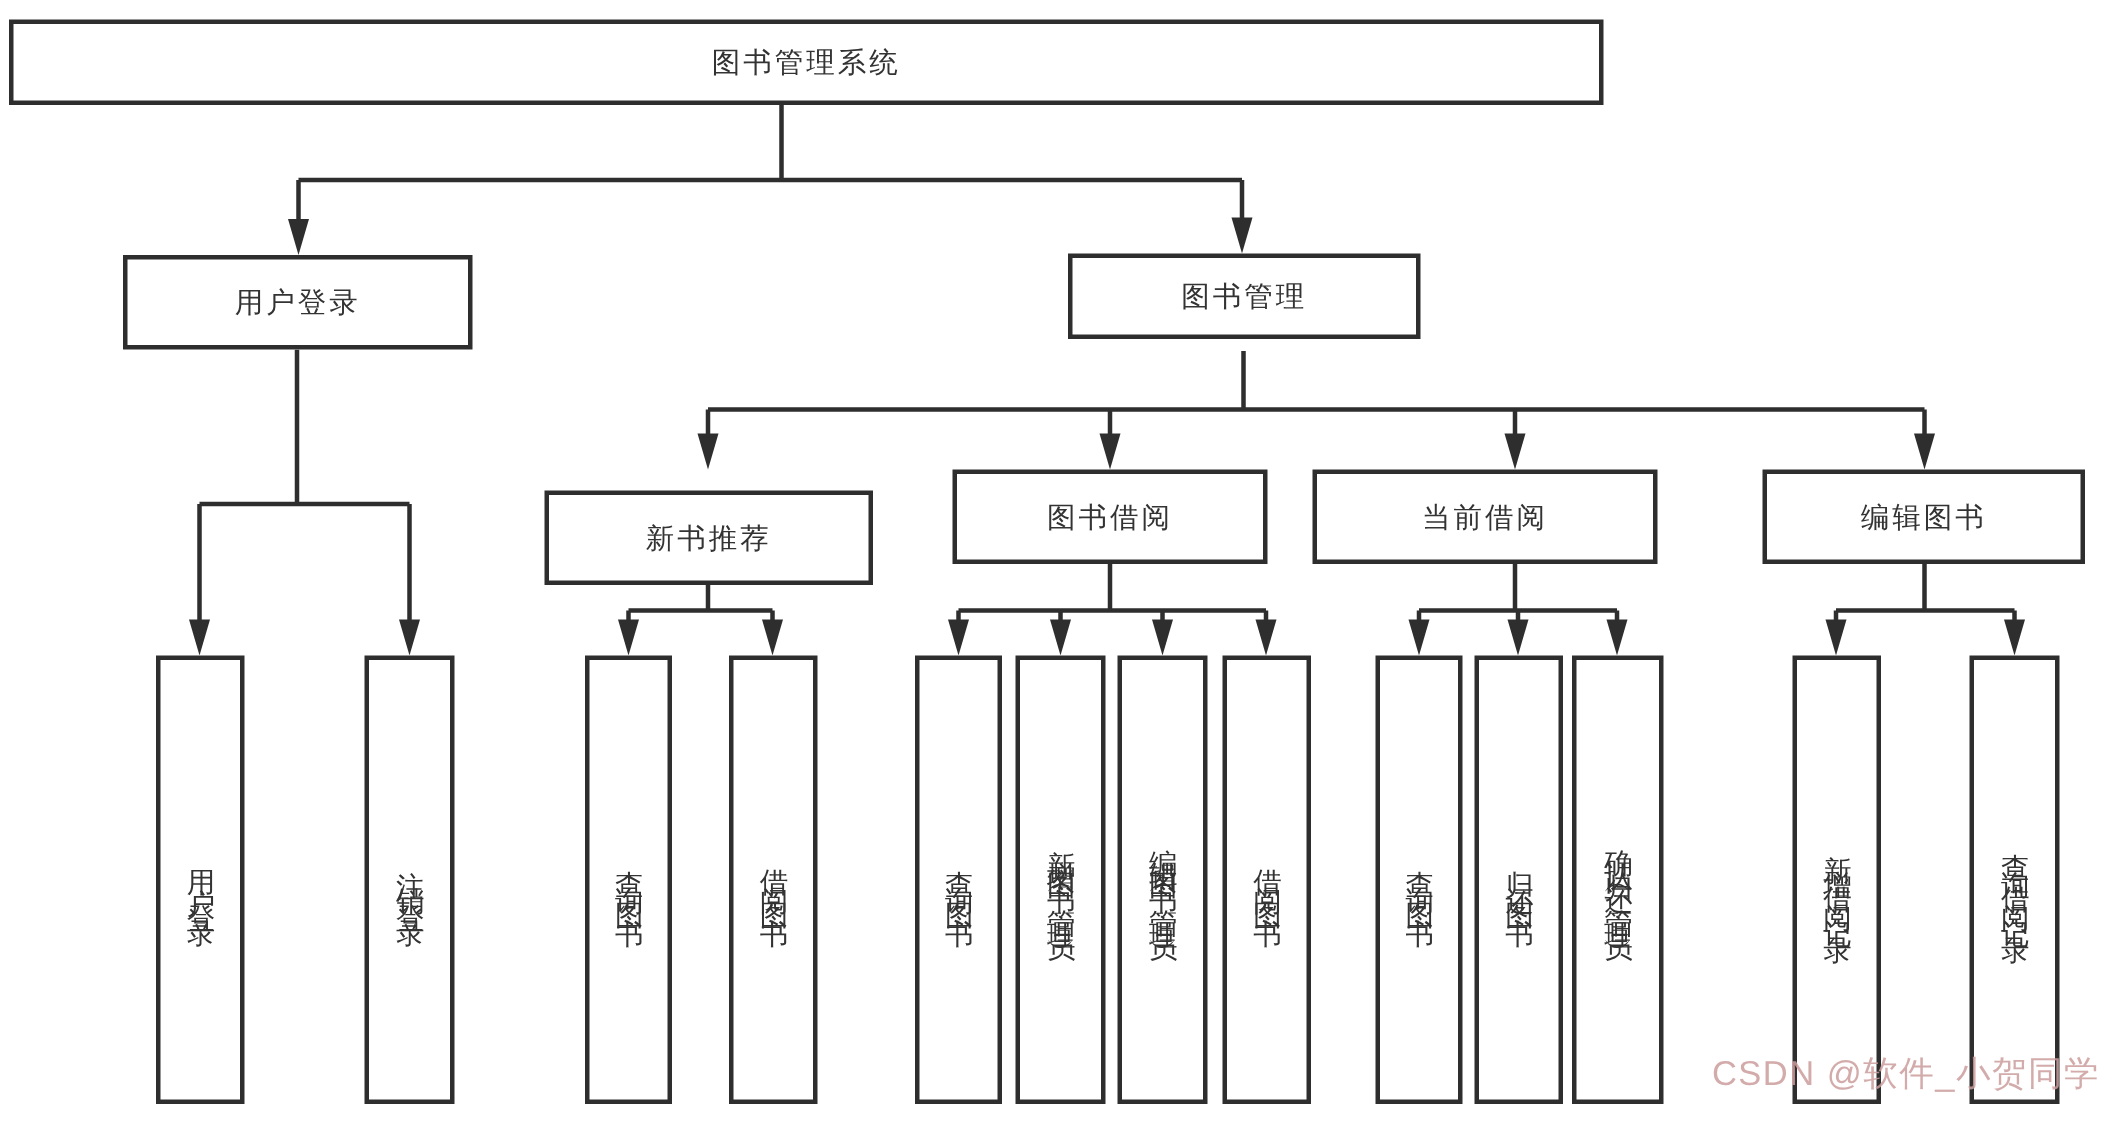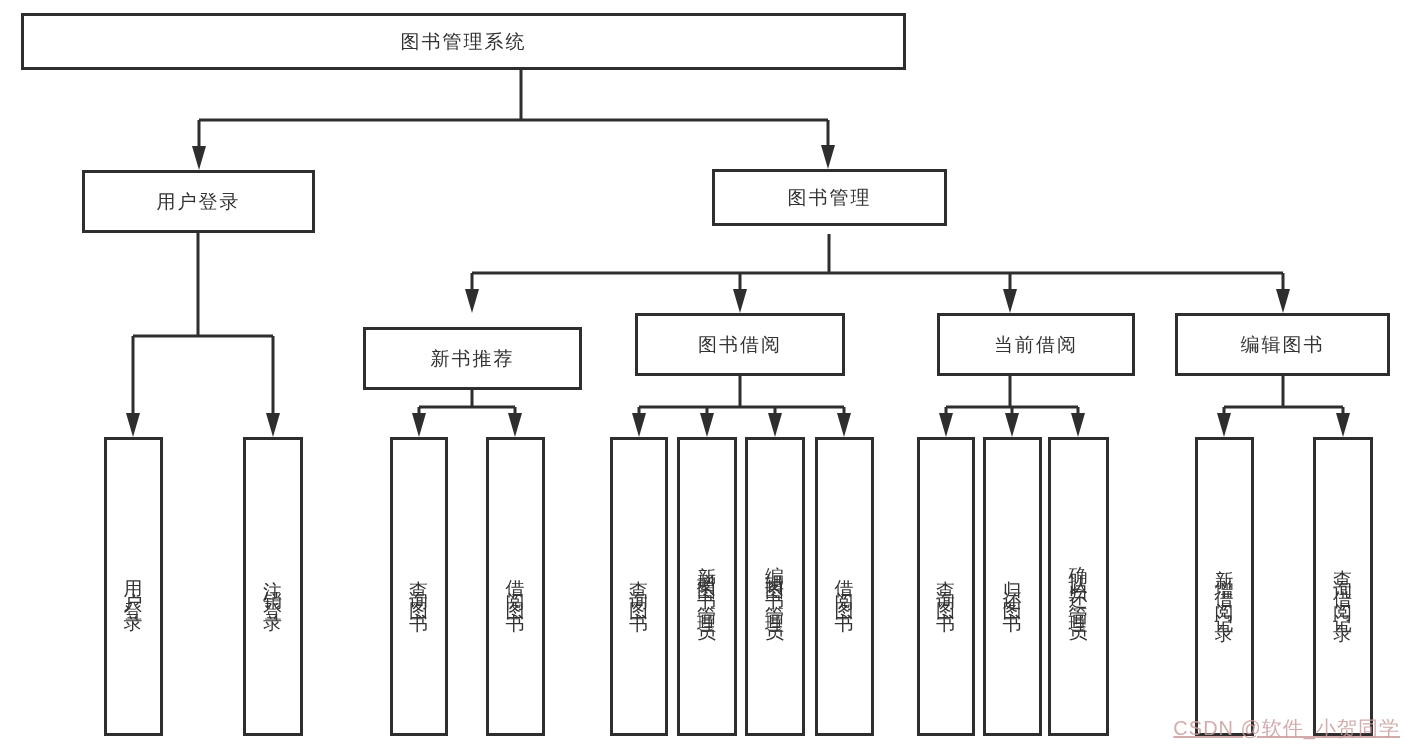--- a/index.html
+++ b/index.html
@@ -29,27 +29,26 @@
     text-orientation: mixed;
     font-size: 19px;
     letter-spacing: 11px;
     color: #333333;
     line-height: 1;
   }
   .leaf .v-label.tight { letter-spacing: 8px; }
   .watermark {
     position: absolute;
     right: 5px;
-    bottom: 5px;
-    font-size: 20px;
+    bottom: 16px;
+    font-size: 23px;
     letter-spacing: 1px;
     color: rgba(203, 156, 156, 0.85);
     white-space: nowrap;
     z-index: 5;
-    text-decoration: underline;
   }
 </style>
 </head>
 <body>
 
 <div class="canvas">
 
   <svg class="connectors" width="1405" height="747" viewBox="0 0 1405 747">
     <path stroke="#2e2e2e" stroke-width="3" fill="none" d="
       M521 70 V120
@@ -101,38 +100,38 @@
       <polygon points="768,413 782,413 775,437"></polygon>
       <polygon points="837,413 851,413 844,437"></polygon>
       <polygon points="939,413 953,413 946,437"></polygon>
       <polygon points="1005,413 1019,413 1012,437"></polygon>
       <polygon points="1071,413 1085,413 1078,437"></polygon>
       <polygon points="1217,413 1231,413 1224,437"></polygon>
       <polygon points="1336,413 1350,413 1343,437"></polygon>
     </g>
   </svg>
 
-  <div class="box" style="left:21px; top:13px; width:885px; height:57px">
+  <div class="box" style="left:6px; top:13px; width:1063px; height:57px">
     <span class="h-label">图书管理系统</span>
   </div>
 
   <div class="box" style="left:82px; top:170px; width:233px; height:63px">
     <span class="h-label">用户登录</span>
   </div>
   <div class="box" style="left:712px; top:169px; width:235px; height:57px">
     <span class="h-label">图书管理</span>
   </div>
 
   <div class="box" style="left:363px; top:327px; width:219px; height:63px">
     <span class="h-label">新书推荐</span>
   </div>
   <div class="box" style="left:635px; top:313px; width:210px; height:63px">
     <span class="h-label">图书借阅</span>
   </div>
-  <div class="box" style="left:937px; top:313px; width:198px; height:63px">
+  <div class="box" style="left:875px; top:313px; width:230px; height:63px">
     <span class="h-label">当前借阅</span>
   </div>
   <div class="box" style="left:1175px; top:313px; width:215px; height:63px">
     <span class="h-label">编辑图书</span>
   </div>
 
   <div class="box leaf" style="left:104px; top:437px; width:59px; height:299px">
     <span class="v-label">用户登录</span>
   </div>
   <div class="box leaf" style="left:243px; top:437px; width:60px; height:299px">

